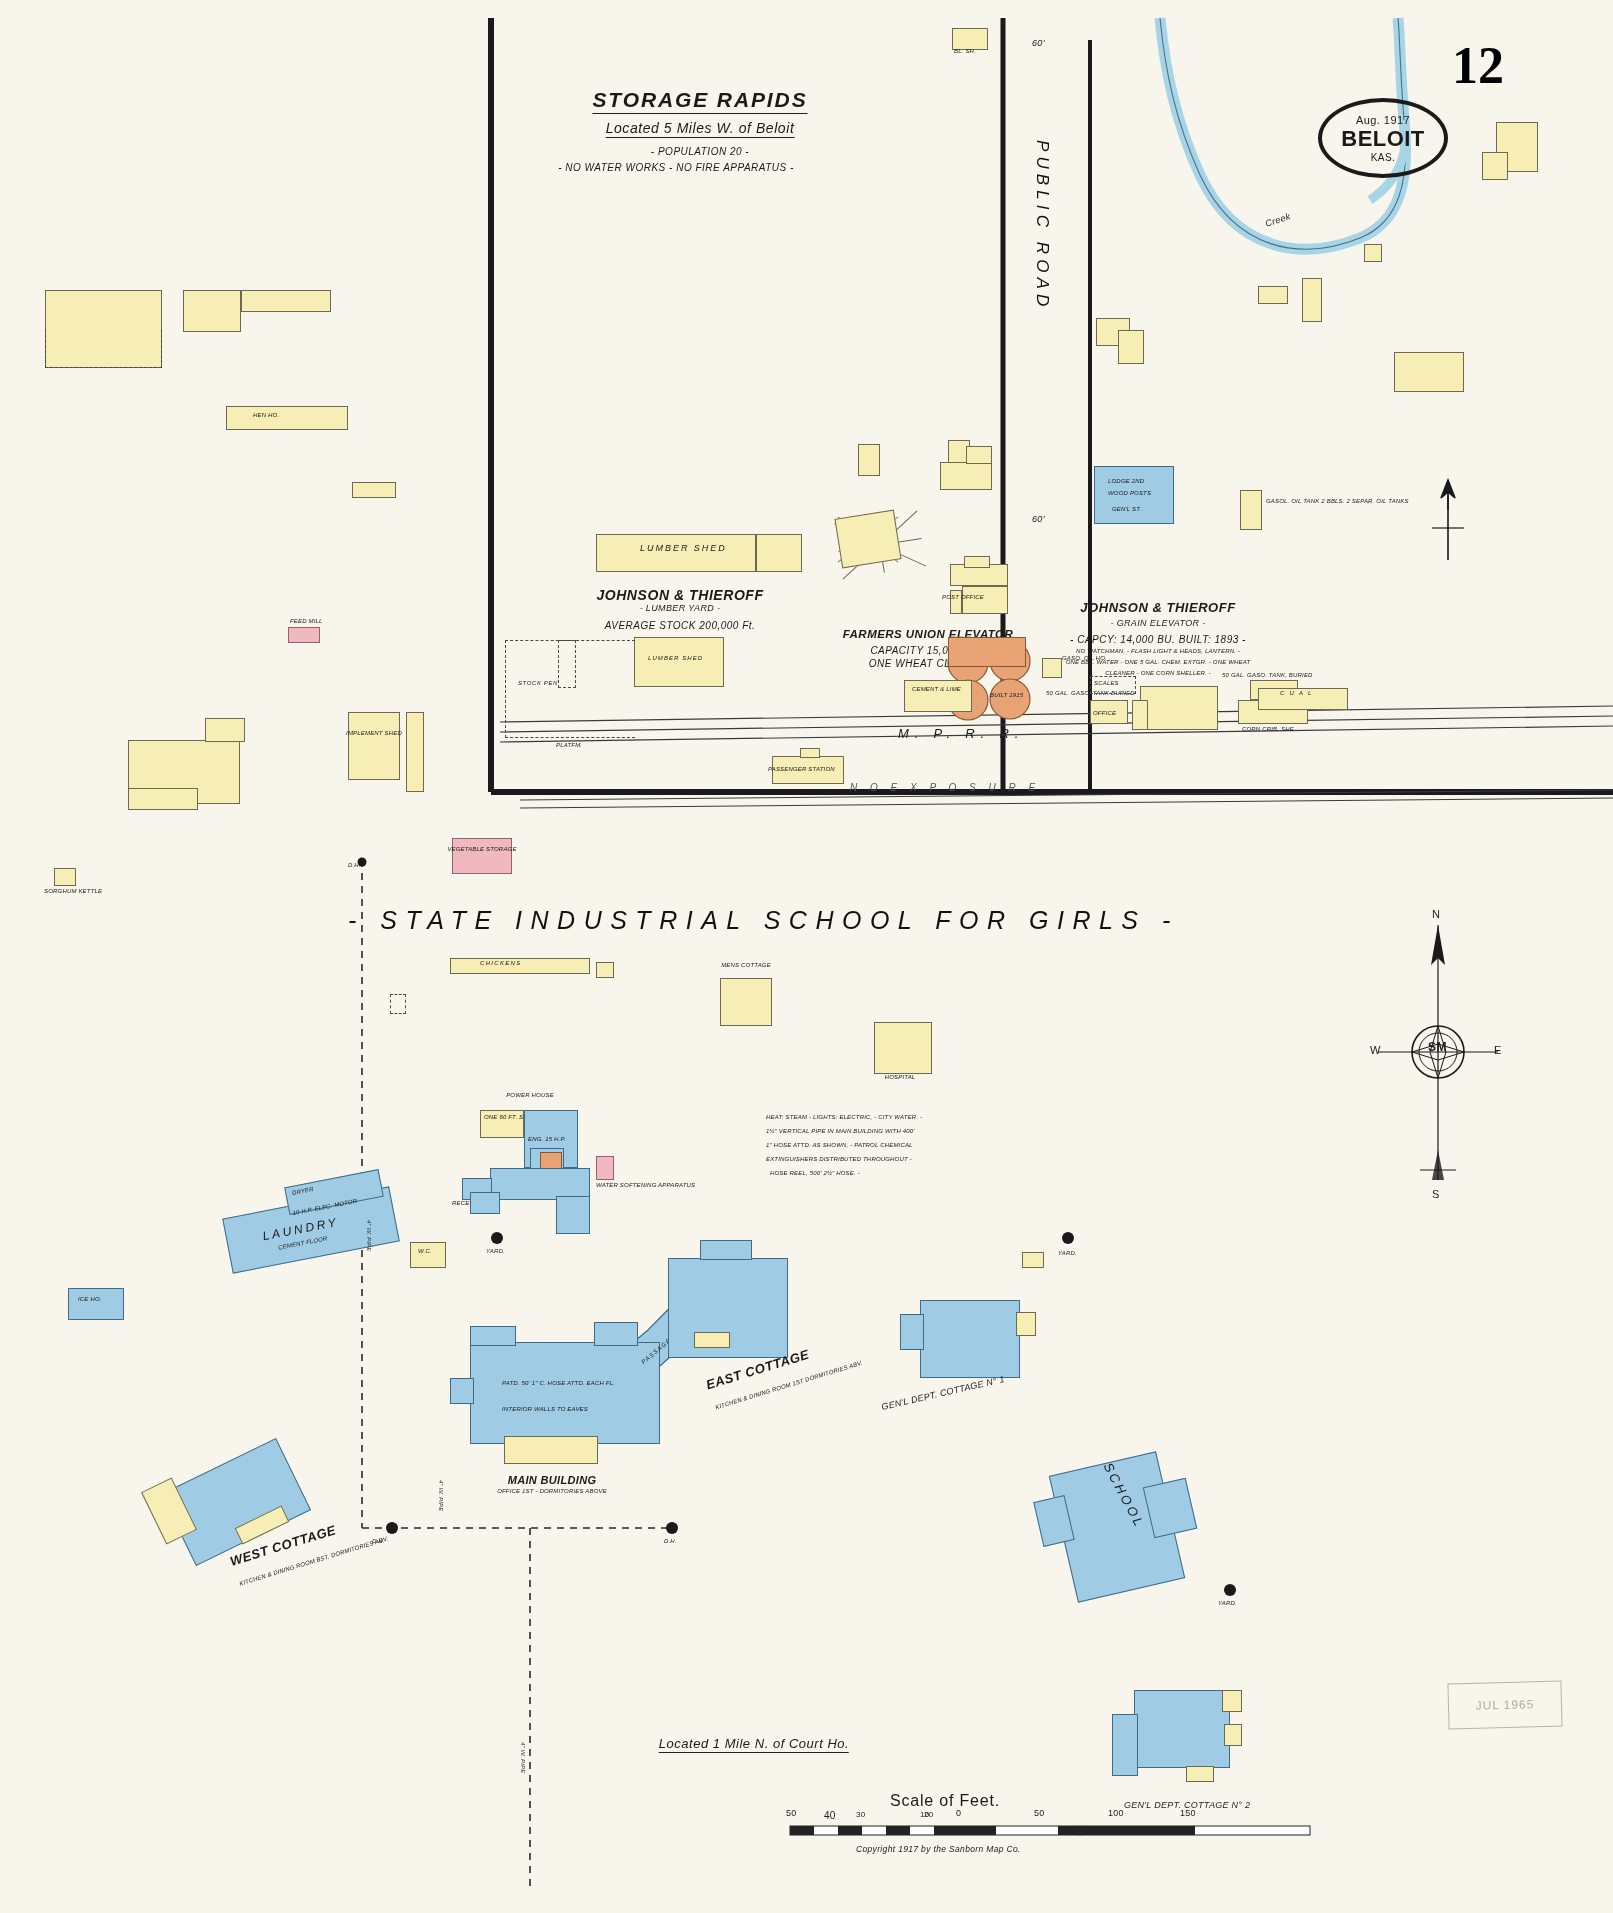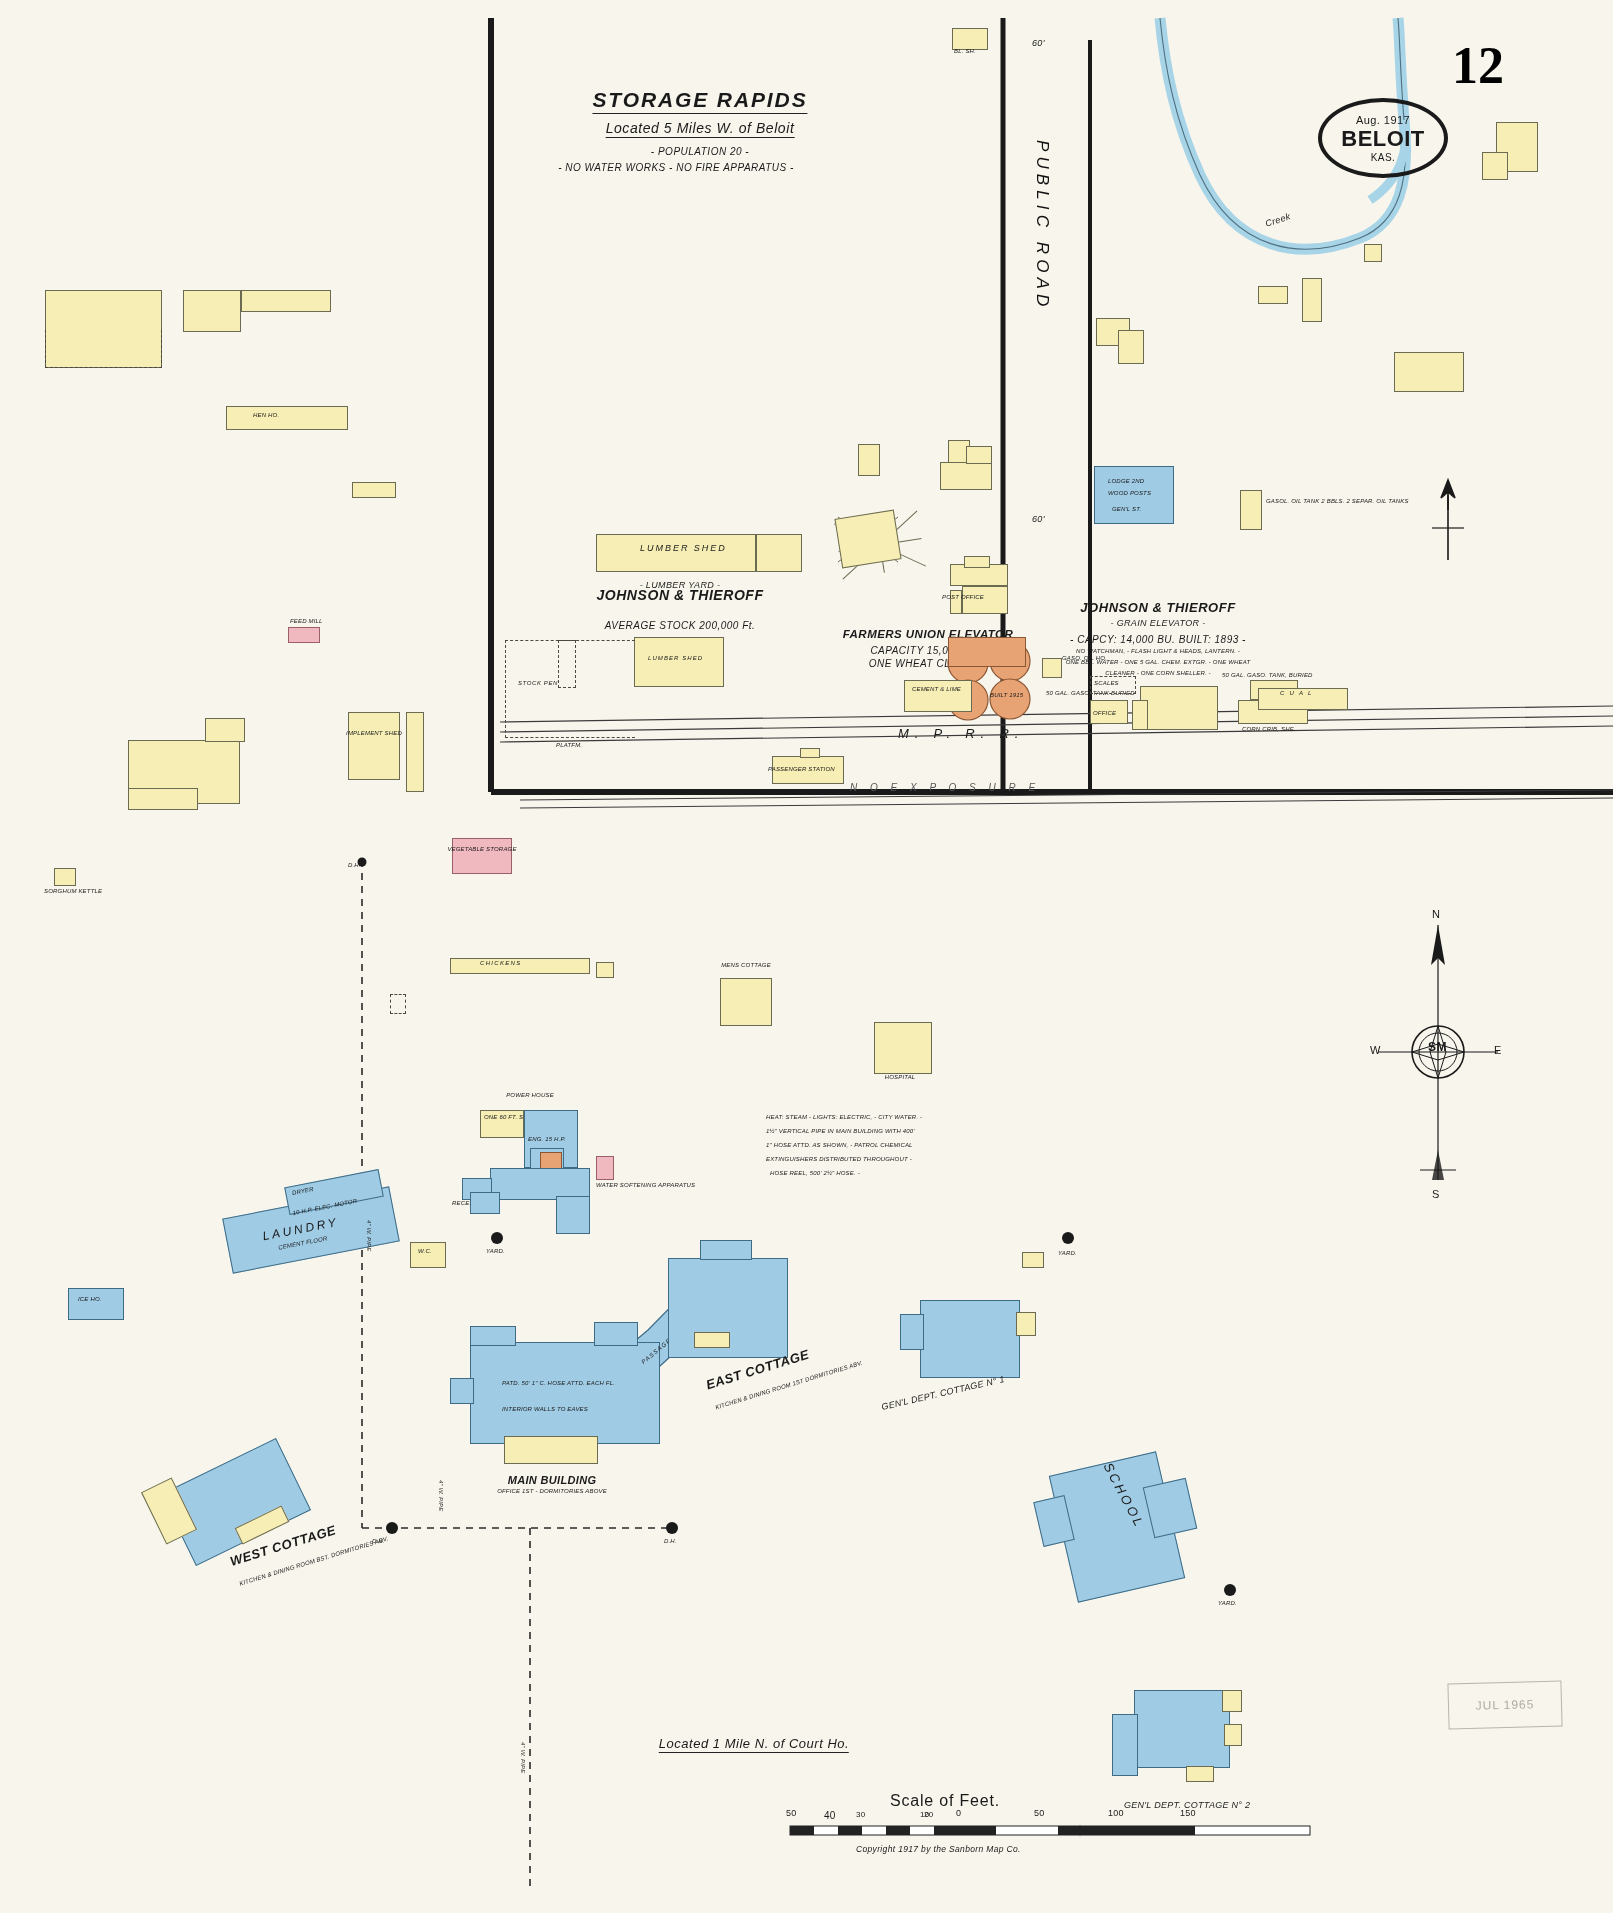--- a/index.html
+++ b/index.html
@@ -170,21 +170,21 @@
   <div class="bldg yellow" style="left:406px;top:712px;width:18px;height:80px;"></div>
 
   <div class="bldg yellow" style="left:54px;top:868px;width:22px;height:18px;"></div>
   <div class="lbl xtiny" style="left:44px;top:888px;">SORGHUM KETTLE</div>
 
   <div class="bldg yellow" style="left:596px;top:534px;width:160px;height:38px;"></div>
   <div class="bldg yellow" style="left:756px;top:534px;width:46px;height:38px;"></div>
   <div class="lbl sm" style="left:640px;top:543px;letter-spacing:.22em;">LUMBER SHED</div>
 
   <div class="lbl ctr" style="left:680px;top:587px;font-size:14px;font-weight:bold;">JOHNSON &amp; THIEROFF</div>
-  <div class="lbl ctr sm" style="left:680px;top:580px;">- LUMBER YARD -</div>
+  <div class="lbl ctr sm" style="left:680px;top:603px;">- LUMBER YARD -</div>
   <div class="lbl ctr tiny" style="left:680px;top:620px;">AVERAGE STOCK 200,000 Ft.</div>
 
   <div class="bldg yellow" style="left:634px;top:637px;width:90px;height:50px;"></div>
   <div class="lbl xtiny" style="left:648px;top:655px;letter-spacing:.18em;">LUMBER SHED</div>
   <div class="bldg dashed" style="left:558px;top:640px;width:18px;height:48px;"></div>
 
   <div class="bldg dashed" style="left:505px;top:640px;width:130px;height:98px;border-right:none;"></div>
   <div class="lbl xtiny" style="left:518px;top:680px;letter-spacing:.1em;">STOCK PEN</div>
   <div class="lbl xtiny" style="left:556px;top:742px;">PLATFM.</div>
 
@@ -252,20 +252,21 @@
 
   <div class="lbl" style="left:898px;top:726px;font-size:13px;letter-spacing:.45em;">M.   P.   R.  R.</div>
   <div class="bldg yellow" style="left:772px;top:756px;width:72px;height:28px;"></div>
   <div class="bldg yellow" style="left:800px;top:748px;width:20px;height:10px;"></div>
   <div class="lbl xtiny" style="left:768px;top:766px;">PASSENGER STATION</div>
   <div class="lbl" style="left:850px;top:782px;font-size:10px;letter-spacing:.5em;color:#555;">N O   E X P O S U R E</div>
 
   <div class="bldg pink" style="left:452px;top:838px;width:60px;height:36px;"></div>
   <div class="lbl xtiny ctr" style="left:482px;top:846px;">VEGETABLE STORAGE</div>
 
+  <div class="banner" style="left:348px;top:906px;">- STATE INDUSTRIAL SCHOOL FOR GIRLS -</div>
 
   <div class="bldg yellow" style="left:450px;top:958px;width:140px;height:16px;"></div>
   <div class="lbl xtiny" style="left:480px;top:960px;letter-spacing:.22em;">CHICKENS</div>
   <div class="bldg yellow" style="left:596px;top:962px;width:18px;height:16px;"></div>
   <div class="bldg dashed" style="left:390px;top:994px;width:16px;height:20px;"></div>
 
   <div class="bldg yellow" style="left:720px;top:978px;width:52px;height:48px;"></div>
   <div class="lbl xtiny ctr" style="left:746px;top:962px;">MENS COTTAGE</div>
 
   <div class="bldg yellow" style="left:874px;top:1022px;width:58px;height:52px;"></div>

